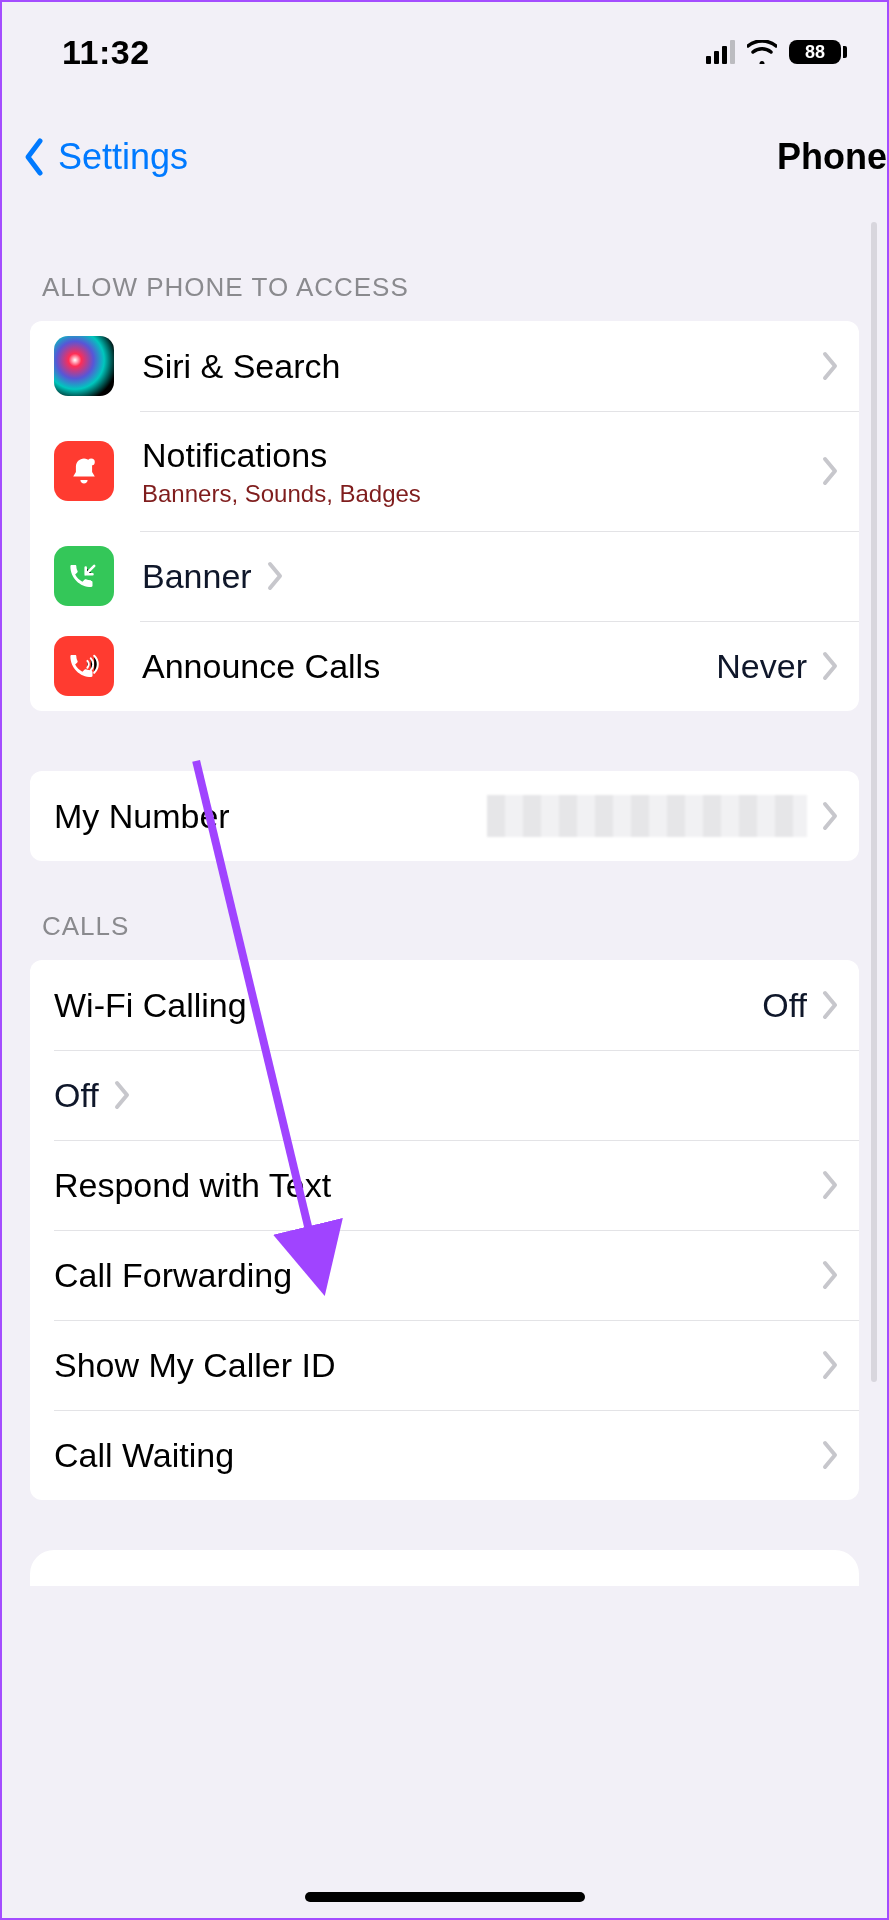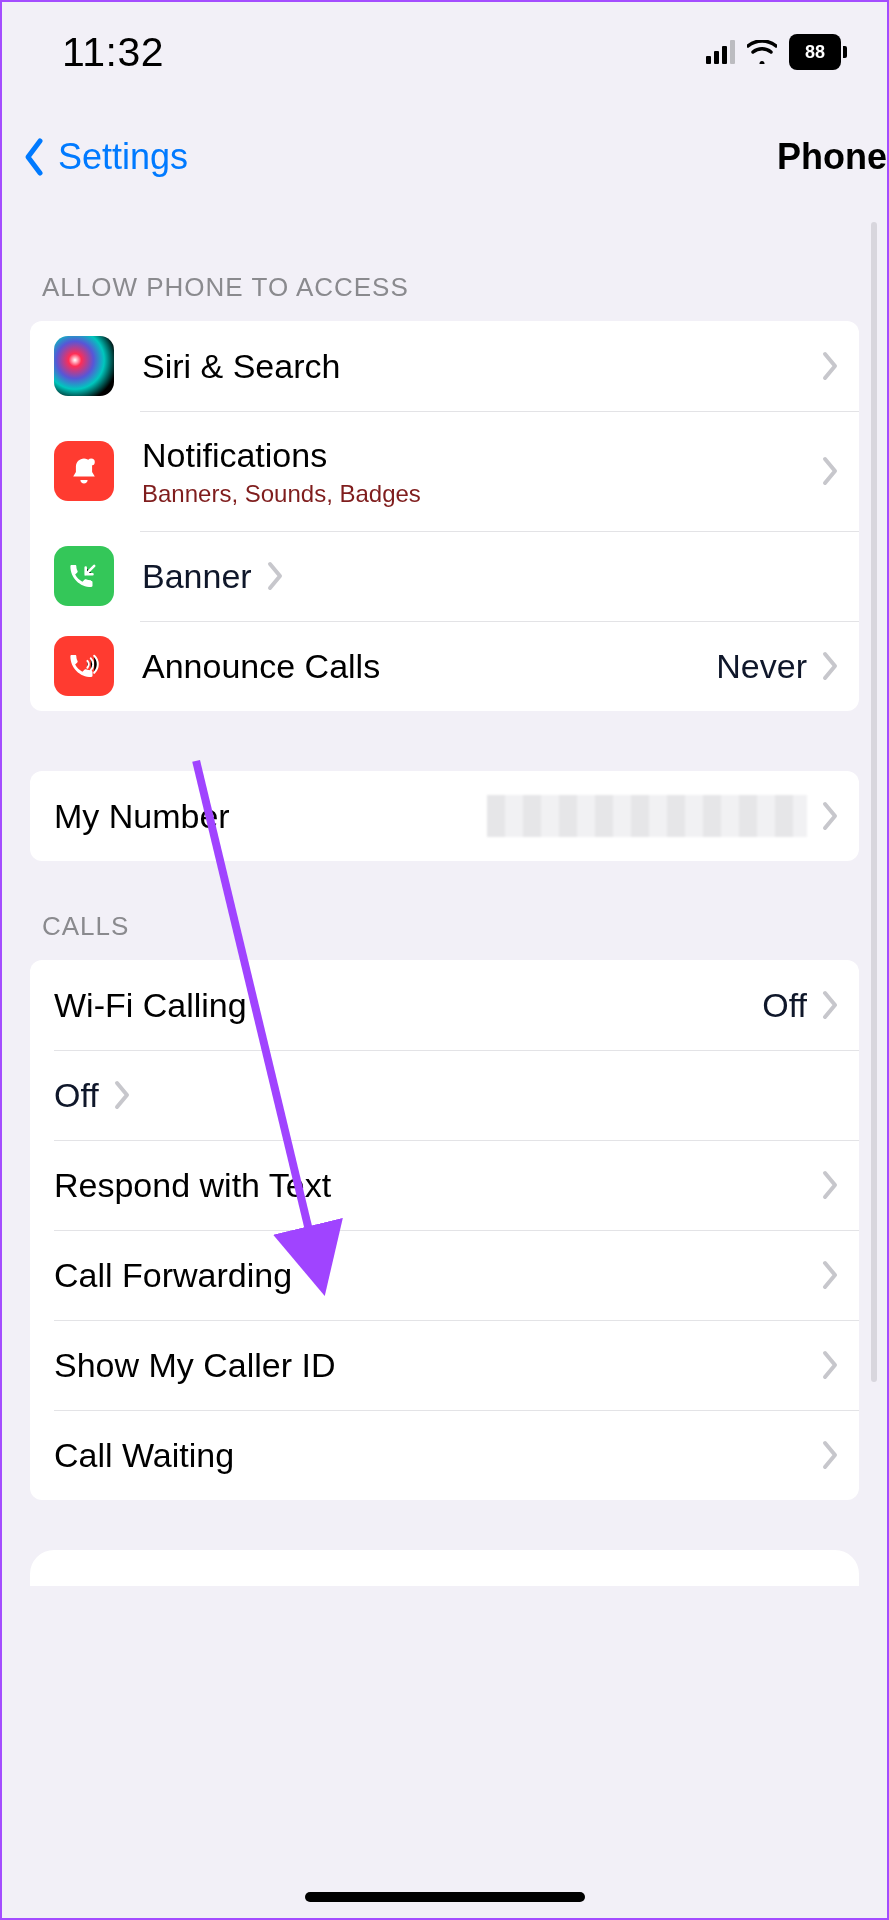--- a/index.html
+++ b/index.html
@@ -14,22 +14,22 @@
 
   
   .status-bar {
     height: 100px;
     display: flex;
     align-items: center;
     justify-content: space-between;
     padding: 0 40px 0 60px;
   }
   .status-time {
-    font-size: 41px;
-    font-weight: 400;
+    font-size: 34px;
+    font-weight: 700;
     letter-spacing: 0.5px;
     color: #000;
   }
   .status-right {
     display: flex;
     align-items: center;
     gap: 12px;
   }
   .signal-bars {
     display: flex;
@@ -44,21 +44,21 @@
   }
   .signal-bars span:nth-child(1){height:8px;}
   .signal-bars span:nth-child(2){height:13px;}
   .signal-bars span:nth-child(3){height:18px;}
   .signal-bars span:nth-child(4){height:24px;background:#bcbcc0;}
   .wifi-icon { width:30px; height:24px; }
   .battery {
     display:flex; align-items:center;
   }
   .battery-body {
-    width:52px; height:36px;
+    width:52px; height:24px;
     background:#000;
     border-radius:8px;
     color:#fff;
     font-size:18px;
     font-weight:700;
     display:flex;align-items:center;justify-content:center;
     position:relative;
   }
   .battery-tip {
     width:4px;height:12px;background:#000;border-radius:0 2px 2px 0;margin-left:2px;

